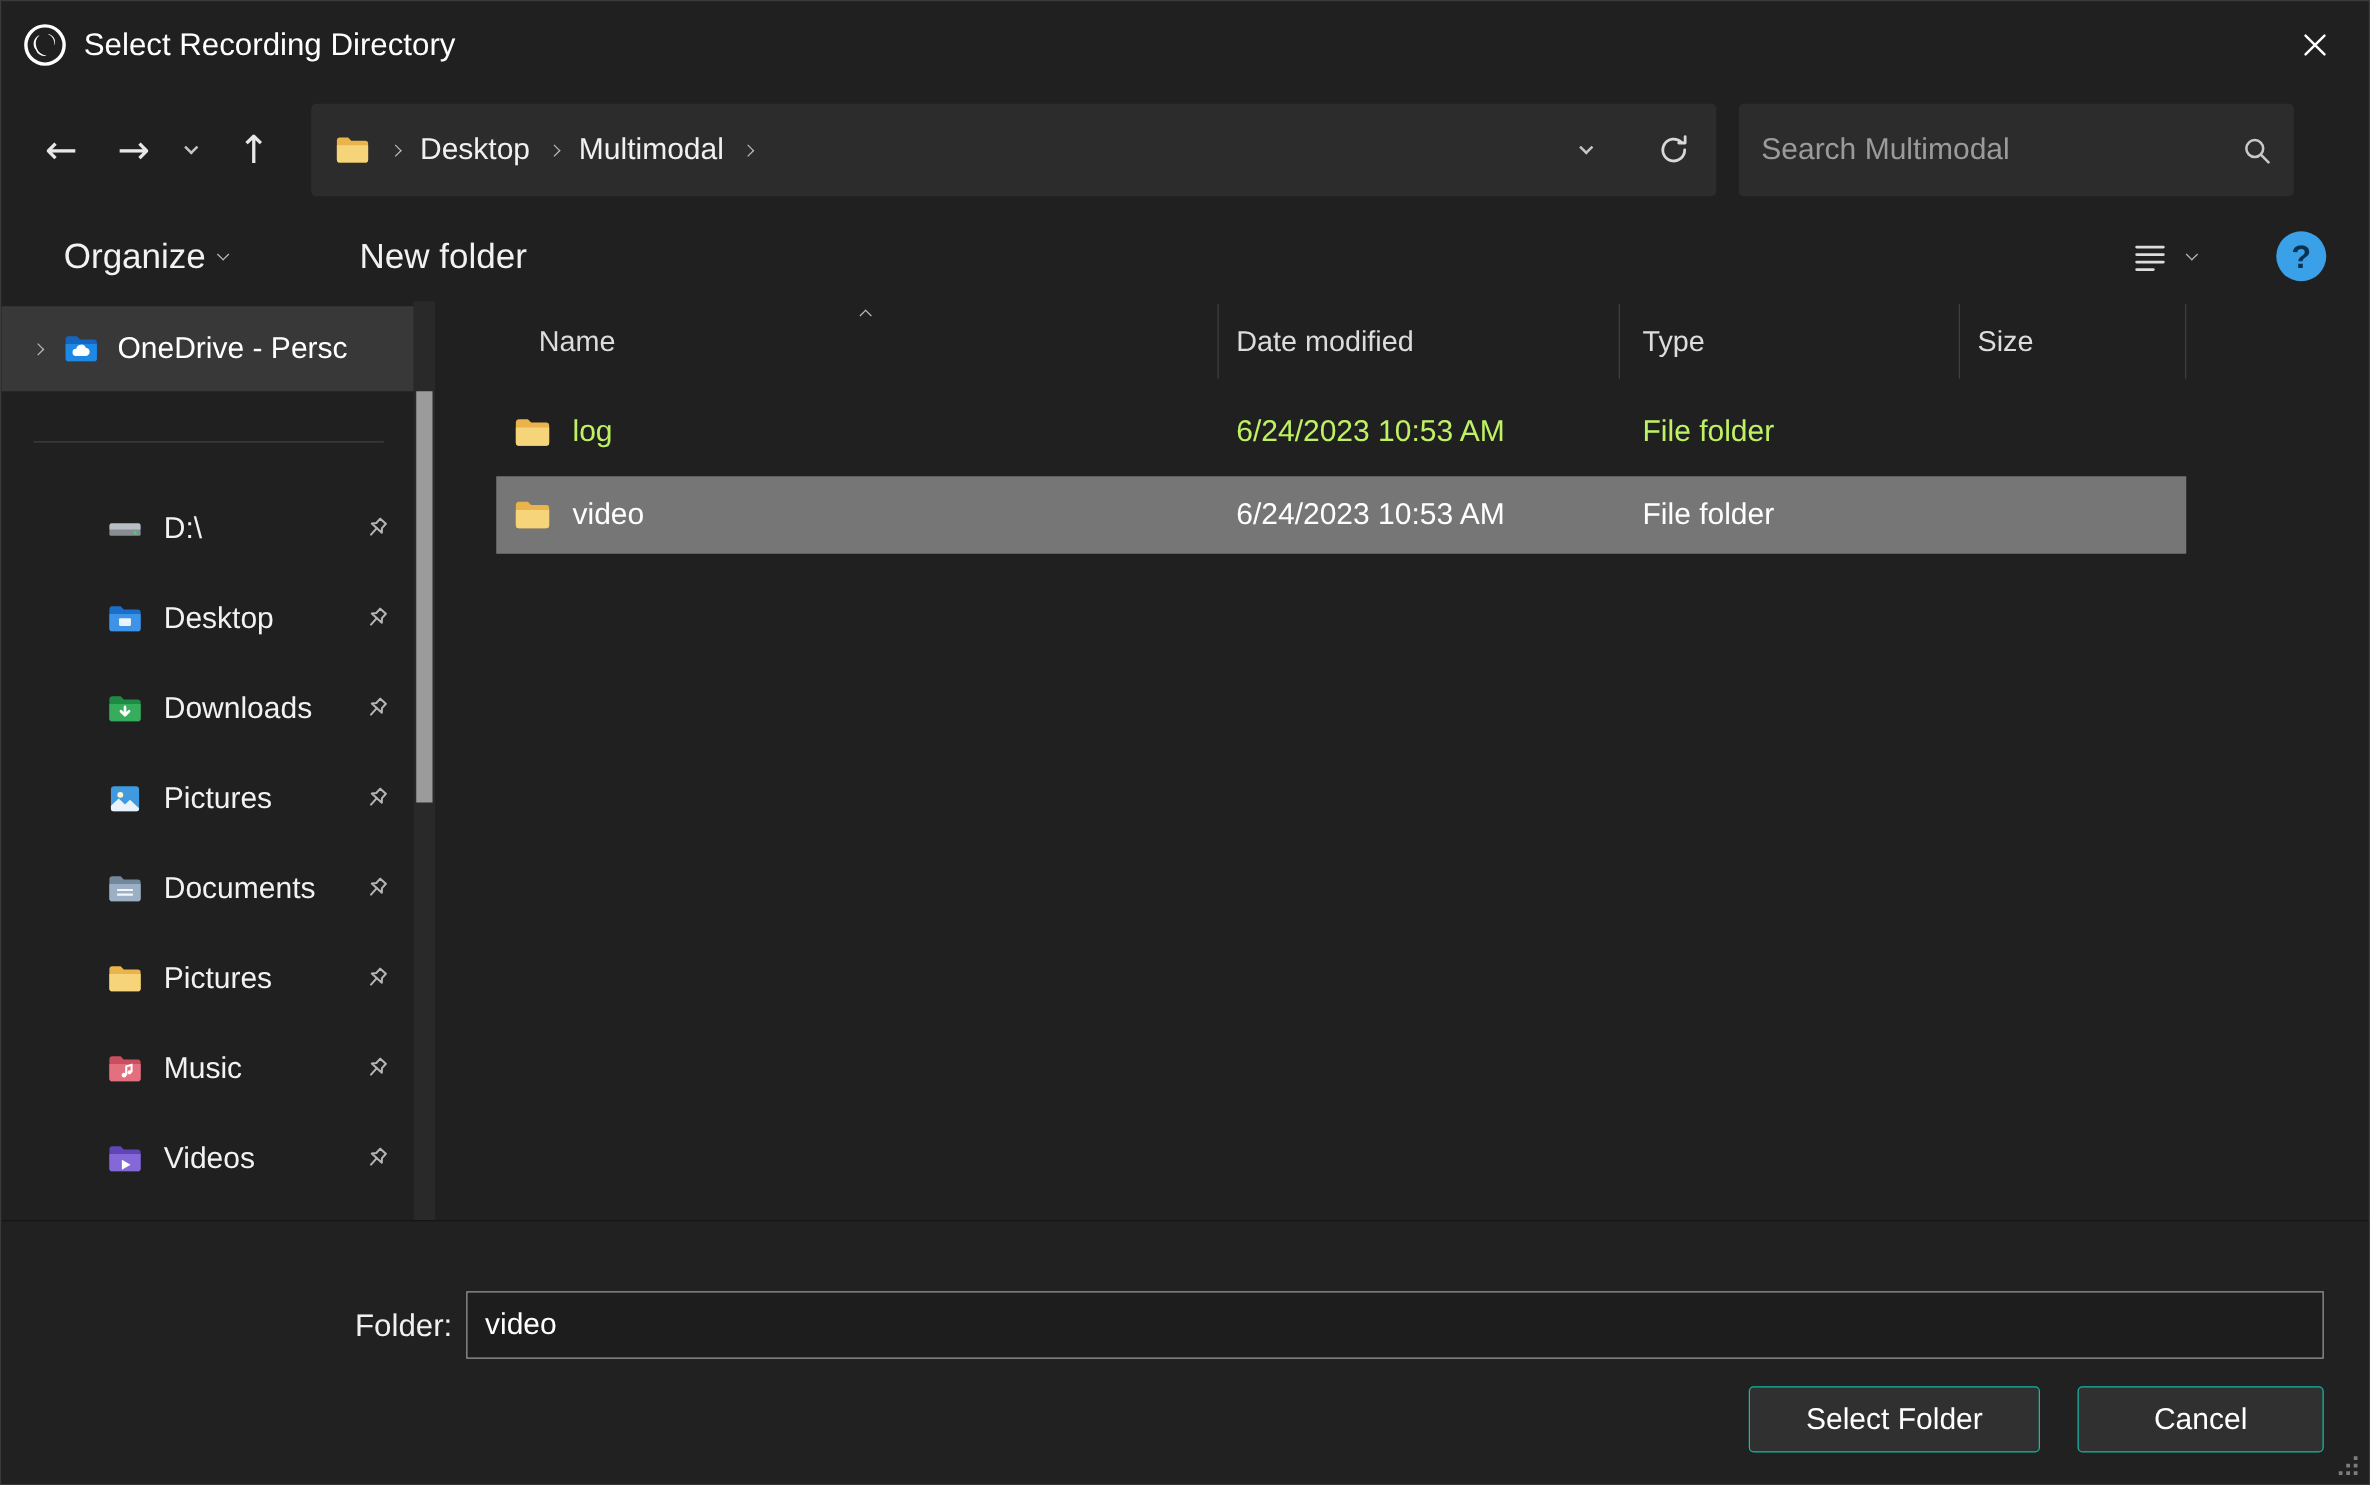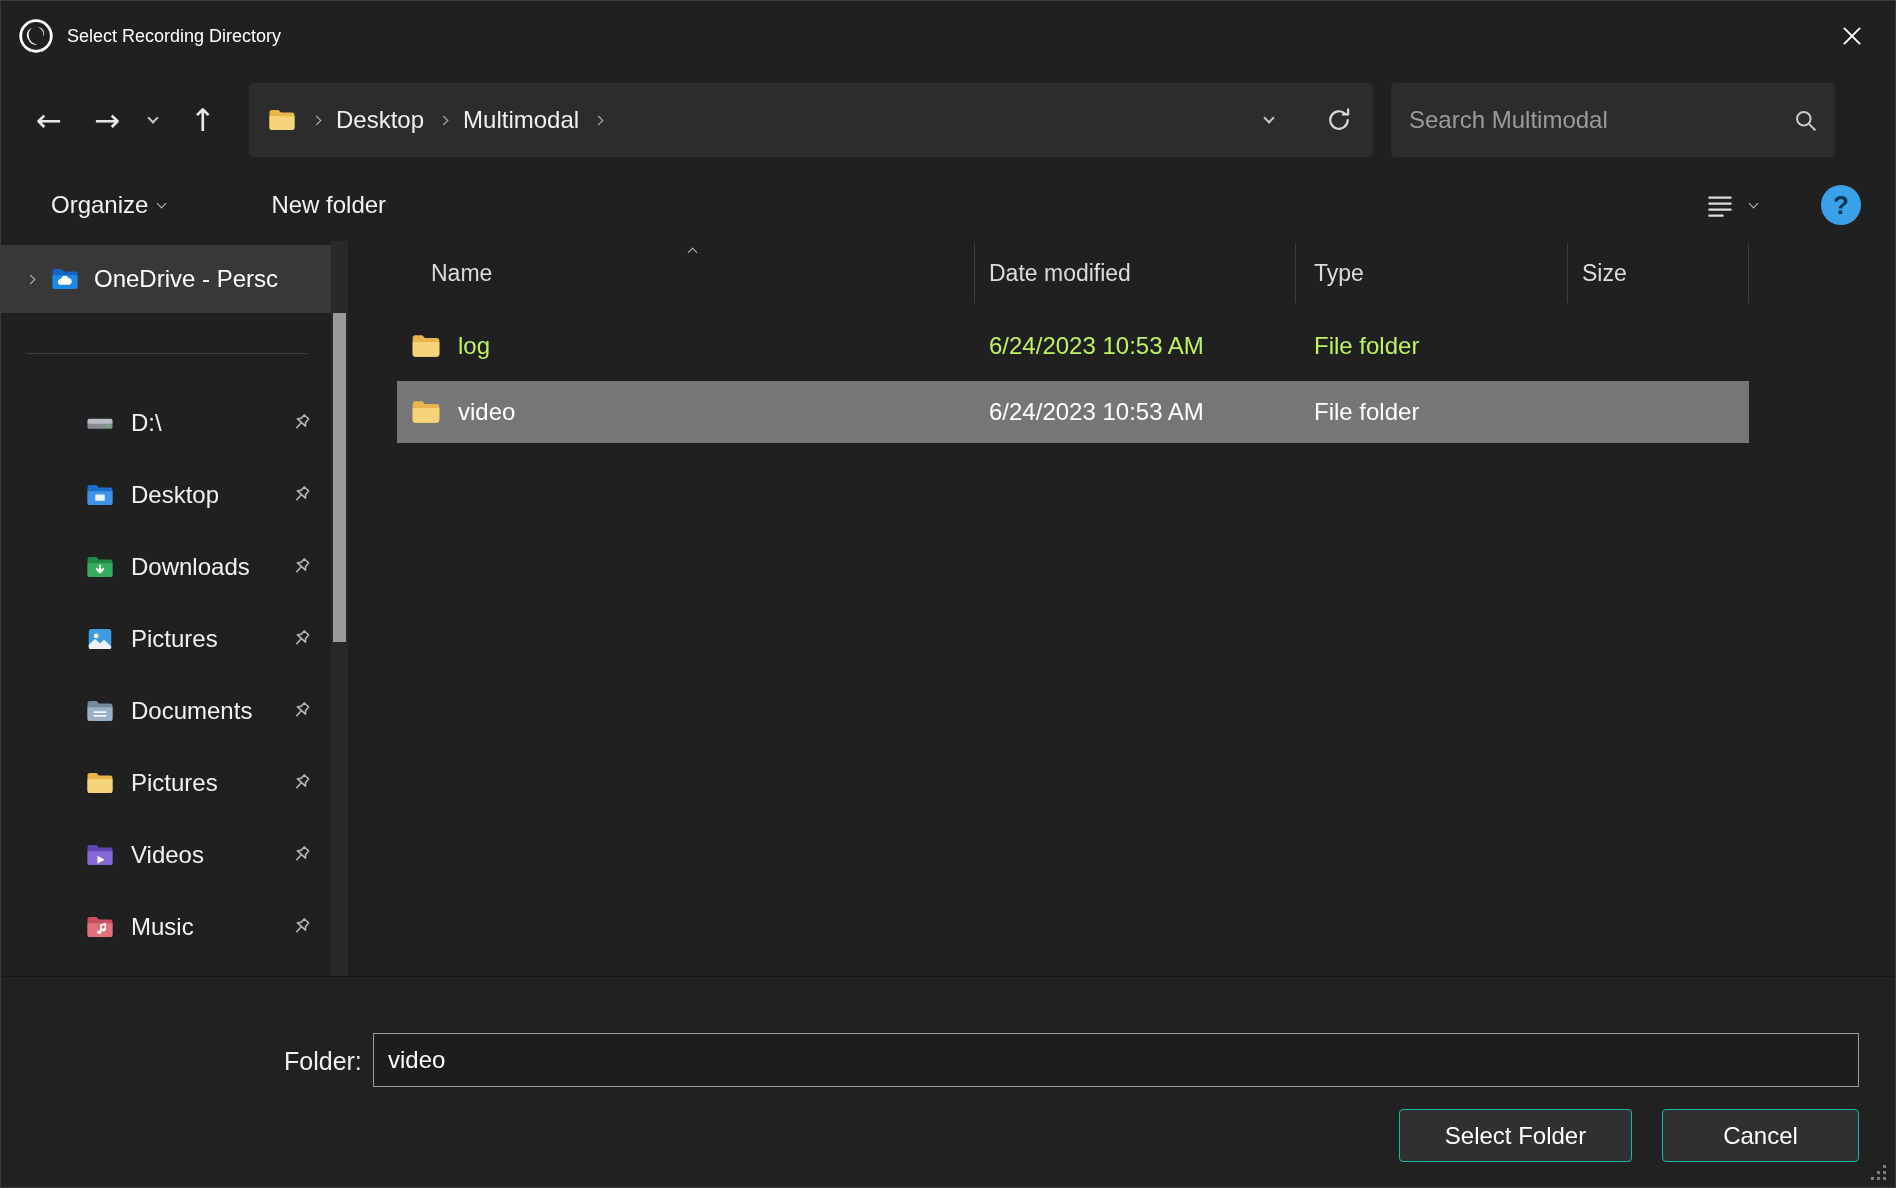--- a/index.html
+++ b/index.html
@@ -6,21 +6,21 @@
   html,body { background:#101010; }
   body { font-family:"Liberation Sans","DejaVu Sans",sans-serif; }
   .window {
     position:relative; width:1896px; height:1188px;
     background:#202020; color:#fff; overflow:hidden;
     border:1px solid #3a3a3a;
   }
   
   .titlebar { height:70px; display:flex; align-items:center; padding-left:16px; position:relative; }
   .obs-logo { width:38px; height:38px; margin-right:12px; flex:none; }
-  .win-title { font-size:18px; color:#fff; }
+  .win-title { font-size:25px; color:#fff; }
   .close-btn { position:absolute; right:0; top:0; width:86px; height:70px;
     display:flex; align-items:center; justify-content:center; background:transparent; border:none; cursor:pointer; }
   
   .navbar { height:98px; display:flex; align-items:center; padding-left:24px; }
   .nav-icon-btn { width:48px; height:60px; display:flex; align-items:center; justify-content:center;
     font-size:31px; color:#e8e8e8; background:transparent; border:none; font-family:"DejaVu Sans",sans-serif; cursor:pointer; }
   .chev { display:inline-block; width:10px; height:10px;
     border-right:2px solid #c6c6c6; border-bottom:2px solid #c6c6c6; }
   .chev.r { transform:rotate(-45deg); }
   .chev.d { transform:rotate(45deg); margin-top:-4px; }
@@ -33,21 +33,21 @@
   .crumb { font-size:24px; color:#f0f0f0; cursor:pointer; }
   .ab-spacer { flex:1; }
   .icon { display:inline-flex; align-items:center; justify-content:center; }
   .searchbar { width:444px; height:74px; margin-left:18px; background:#2c2c2c; border-radius:4px;
     display:flex; align-items:center; padding:0 16px 0 18px; }
   .searchbar input { flex:1; background:transparent; border:none; outline:none;
     color:#86efac; font-size:24px; font-family:inherit; }
   .searchbar input::placeholder { color:#9b9b9b; }
   
   .commandbar { height:72px; display:flex; align-items:center; padding:0 34px 0 50px; }
-  .cmd-item { display:flex; align-items:center; gap:10px; font-size:24px; color:#f2f2f2;
+  .cmd-item { display:flex; align-items:center; gap:10px; font-size:28px; color:#f2f2f2;
     background:transparent; border:none; font-family:inherit; cursor:pointer; }
   .cmd-newfolder { margin-left:106px; }
   .cmd-spacer { flex:1; }
   .view-group { display:flex; align-items:center; gap:14px; margin-right:64px; }
   .help-btn { width:40px; height:40px; border-radius:50%; background:#3aa0e8;
     color:#0a3350; font-size:26px; font-weight:bold; border:none;
     display:flex; align-items:center; justify-content:center; cursor:pointer; font-family:inherit; }
   
   .main { height:735px; display:flex; }
   .sidebar { width:330px; position:relative; flex:none; }
@@ -305,47 +305,47 @@
                   <path d="M9.2 4.5h5.6v4.3l2.2 2.6H7l2.2-2.6z"></path>
                   <path d="M12 11.4v6.4"></path>
                 </g>
               </svg>
           </span>
         </div>
 
         <div class="sb-item">
           <span class="icon sb-icon">
             <svg viewBox="0 0 24 24" width="30" height="30">
-              <path d="M2 5.8C2 4.8 2.8 4 3.8 4h5.4l2 2h9a1.8 1.8 0 0 1 1.8 1.8v10.4A1.8 1.8 0 0 1 20.2 20H3.8A1.8 1.8 0 0 1 2 18.2z" fill="#5f46b4"></path>
-              <path d="M2 9h20v9.2a1.8 1.8 0 0 1-1.8 1.8H3.8A1.8 1.8 0 0 1 2 18.2z" fill="#8468d8"></path>
-              <path d="M10 12.6l5.6 3.2L10 19z" fill="#fff"></path>
-            </svg>
-          </span>
-          <span class="sb-label">Videos</span>
-          <span class="icon pin">
-            <svg viewBox="0 0 24 24" width="26" height="26">
-                <g transform="rotate(42 12 12)" fill="none" stroke="#b5b5b5" stroke-width="1.5" stroke-linejoin="round" stroke-linecap="round">
-                  <path d="M9.2 4.5h5.6v4.3l2.2 2.6H7l2.2-2.6z"></path>
-                  <path d="M12 11.4v6.4"></path>
-                </g>
-              </svg>
-          </span>
-        </div>
-
-        <div class="sb-item">
-          <span class="icon sb-icon">
-            <svg viewBox="0 0 24 24" width="30" height="30">
               <path d="M2 5.8C2 4.8 2.8 4 3.8 4h5.4l2 2h9a1.8 1.8 0 0 1 1.8 1.8v10.4A1.8 1.8 0 0 1 20.2 20H3.8A1.8 1.8 0 0 1 2 18.2z" fill="#c94f60"></path>
               <path d="M2 9h20v9.2a1.8 1.8 0 0 1-1.8 1.8H3.8A1.8 1.8 0 0 1 2 18.2z" fill="#e2707f"></path>
               <path d="M12.8 16V10.5l3.4-1v4.8" stroke="#fff" stroke-width="1.3" fill="none"></path>
               <circle cx="11.4" cy="16.1" r="1.5" fill="#fff"></circle>
               <circle cx="14.9" cy="14.3" r="1.3" fill="#fff"></circle>
             </svg>
           </span>
           <span class="sb-label">Music</span>
+          <span class="icon pin">
+            <svg viewBox="0 0 24 24" width="26" height="26">
+                <g transform="rotate(42 12 12)" fill="none" stroke="#b5b5b5" stroke-width="1.5" stroke-linejoin="round" stroke-linecap="round">
+                  <path d="M9.2 4.5h5.6v4.3l2.2 2.6H7l2.2-2.6z"></path>
+                  <path d="M12 11.4v6.4"></path>
+                </g>
+              </svg>
+          </span>
+        </div>
+
+        <div class="sb-item">
+          <span class="icon sb-icon">
+            <svg viewBox="0 0 24 24" width="30" height="30">
+              <path d="M2 5.8C2 4.8 2.8 4 3.8 4h5.4l2 2h9a1.8 1.8 0 0 1 1.8 1.8v10.4A1.8 1.8 0 0 1 20.2 20H3.8A1.8 1.8 0 0 1 2 18.2z" fill="#5f46b4"></path>
+              <path d="M2 9h20v9.2a1.8 1.8 0 0 1-1.8 1.8H3.8A1.8 1.8 0 0 1 2 18.2z" fill="#8468d8"></path>
+              <path d="M10 12.6l5.6 3.2L10 19z" fill="#fff"></path>
+            </svg>
+          </span>
+          <span class="sb-label">Videos</span>
           <span class="icon pin">
             <svg viewBox="0 0 24 24" width="26" height="26">
                 <g transform="rotate(42 12 12)" fill="none" stroke="#b5b5b5" stroke-width="1.5" stroke-linejoin="round" stroke-linecap="round">
                   <path d="M9.2 4.5h5.6v4.3l2.2 2.6H7l2.2-2.6z"></path>
                   <path d="M12 11.4v6.4"></path>
                 </g>
               </svg>
           </span>
         </div>
 

